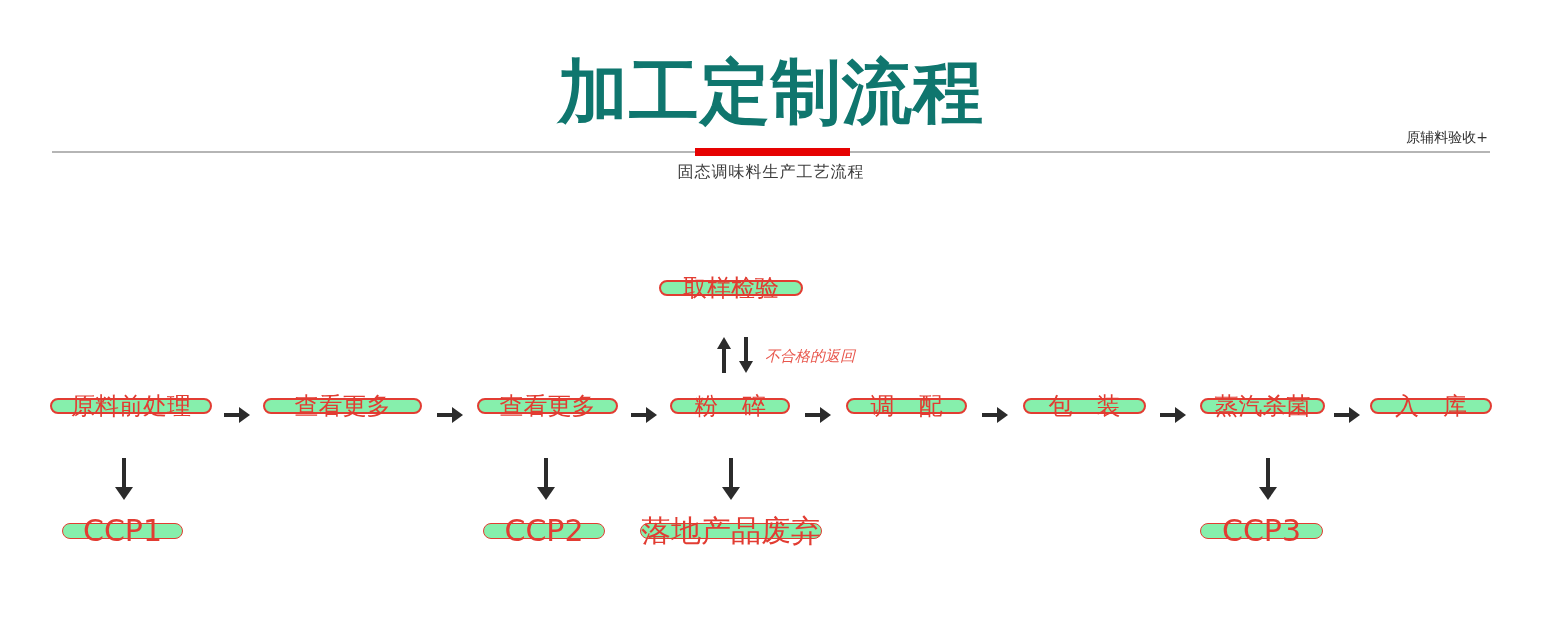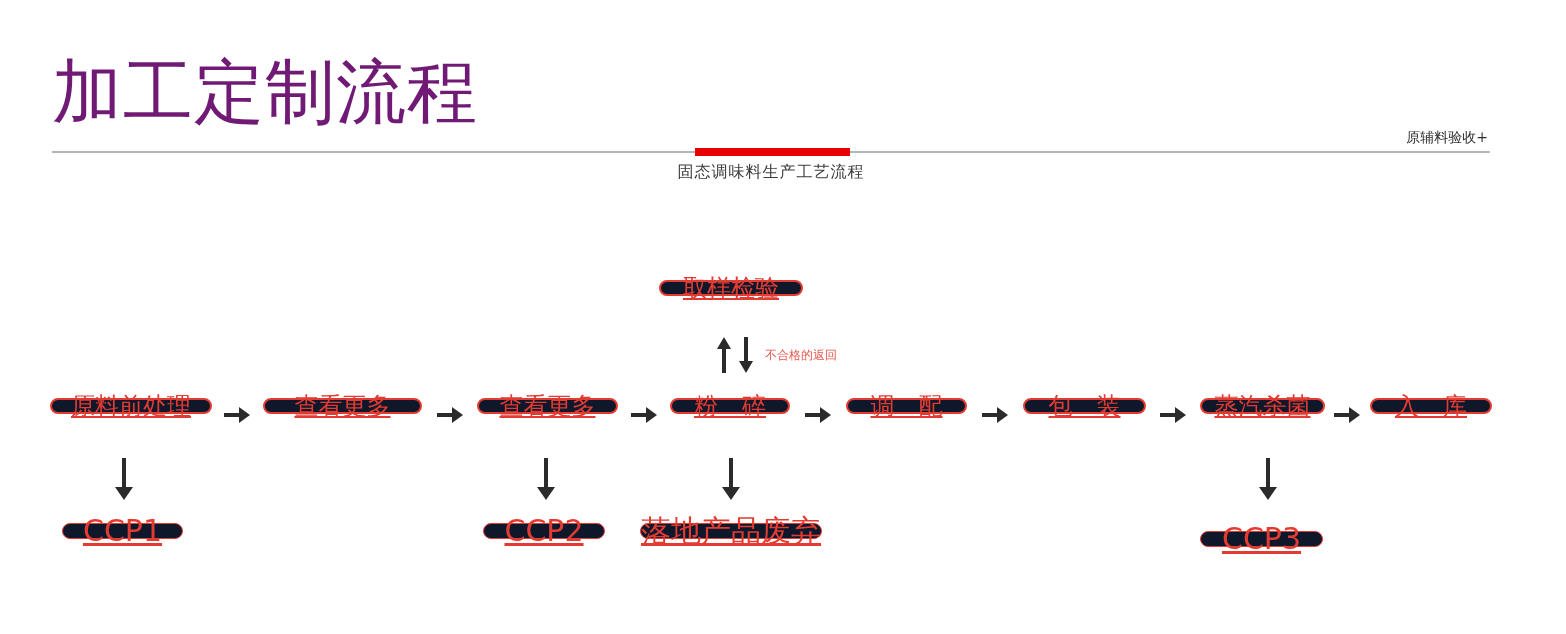--- a/index.html
+++ b/index.html
@@ -2,22 +2,22 @@
 <html lang="zh"><head>
 <meta charset="utf-8">
 <style>
   * { margin:0; padding:0; box-sizing:border-box; }
   body { background:#ffffff; font-family:"DejaVu Sans","Liberation Sans",sans-serif; }
   .page { position:relative; width:1566px; height:634px; background:#ffffff; overflow:hidden; }
 
   
   .title {
     position:absolute; left:52px; top:46px; width:1438px;
-    font-family:"DejaVu Serif","Liberation Serif",serif;
-    font-size:70px; font-weight:400; color:#701a75; letter-spacing:1px;
+    text-align:center; font-family:"DejaVu Serif","Liberation Serif",serif;
+    font-size:70px; font-weight:700; color:#0f766e; letter-spacing:1px;
   }
   .divider-line {
     position:absolute; left:52px; top:151px; width:1438px; height:2px;
     background:#b5b5b5;
   }
   .divider-accent {
     position:absolute; left:695px; top:148px; width:155px; height:8px;
     background:#e60202;
   }
   .view-more {
@@ -28,41 +28,41 @@
   .subtitle {
     position:absolute; left:52px; top:162px; width:1438px;
     text-align:center; font-family:"DejaVu Serif","Liberation Serif",serif;
     font-size:16px; font-weight:400; color:#3c3c3c; letter-spacing:1px;
   }
 
   
   .pill {
     position:absolute; height:16px;
     border:2px solid #e23c32; border-radius:18px;
-    color:#e23c32; background:#0f172a;
+    color:#e23c32; background:#86efac;
     display:flex; align-items:center; justify-content:center;
-    font-size:24px; white-space:nowrap; line-height:1;text-decoration:underline;
+    font-size:24px; white-space:nowrap; line-height:1;
   }
   .pill.thin { border-width:1.5px; font-size:30px; }
 
   .top-node { left:659px; top:280px; width:144px; }
 
   .n1 { left:50px;   top:398px; width:162px; }
   .n2 { left:263px;  top:398px; width:159px; }
   .n3 { left:477px;  top:398px; width:141px; }
   .n4 { left:670px;  top:398px; width:120px; }
   .n5 { left:846px;  top:398px; width:121px; }
   .n6 { left:1023px; top:398px; width:123px; }
   .n7 { left:1200px; top:398px; width:125px; }
   .n8 { left:1370px; top:398px; width:122px; }
 
   .c1 { left:62px;   top:523px; width:121px; }
   .c2 { left:483px;  top:523px; width:122px; }
   .c3 { left:640px;  top:523px; width:182px; }
-  .c4 { left:1200px; top:523px; width:123px;margin-top:8px; }
+  .c4 { left:1200px; top:523px; width:123px; }
 
   
   .h-arrow { position:absolute; top:407px; width:26px; height:16px; }
   .h-arrow::before {
     content:""; position:absolute; left:0; top:6px; width:16px; height:4px; background:#2b2b2b;
   }
   .h-arrow::after {
     content:""; position:absolute; left:15px; top:0; width:0; height:0;
     border-left:11px solid #2b2b2b; border-top:8px solid transparent; border-bottom:8px solid transparent;
   }
@@ -93,21 +93,21 @@
     content:""; position:absolute; left:5px; top:0; width:4px; height:26px; background:#2b2b2b;
   }
   .f-arrow.down::after {
     content:""; position:absolute; left:0; bottom:0; width:0; height:0;
     border-top:12px solid #2b2b2b; border-left:7px solid transparent; border-right:7px solid transparent;
   }
   .fu { left:717px; } .fd { left:739px; }
 
   .fb-label {
     position:absolute; left:765px; top:347px;
-    font-size:12px; color:#e8564c; white-space:nowrap;
+    font-size:15px; color:#e8564c; white-space:nowrap;font-style:italic;
   }
 </style>
 </head>
 <body>
 
 <div class="page">
 
   <h1 class="title">加工定制流程</h1>
   <div class="divider-line"></div>
   <div class="divider-accent"></div>

